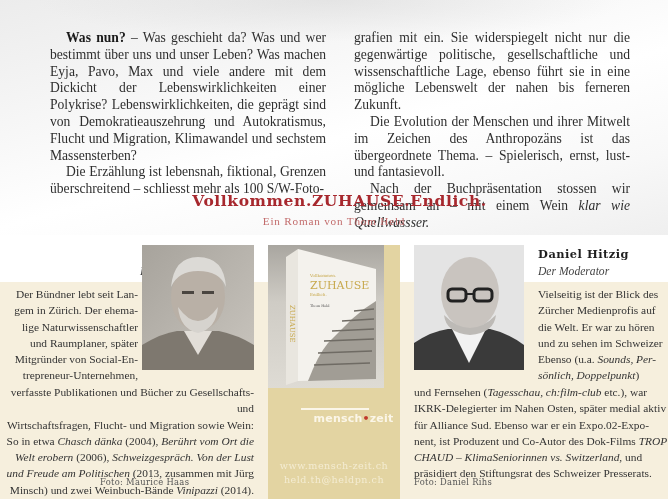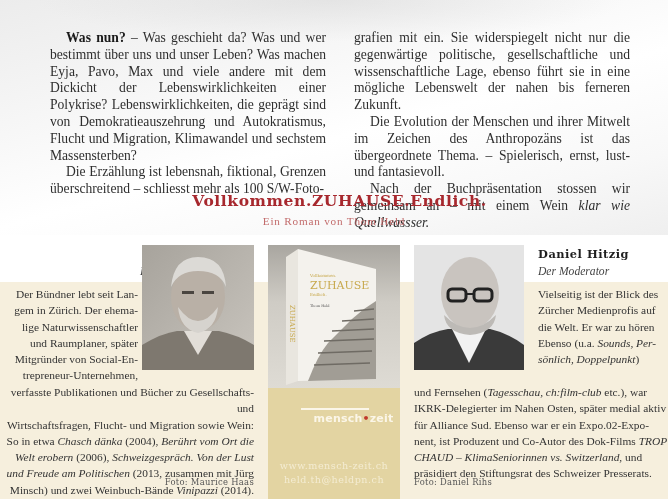--- a/index.html
+++ b/index.html
@@ -68,21 +68,21 @@
   .photo-credit {
     position: absolute; font-family: "DejaVu Serif", serif; font-size: 8.4px;
     letter-spacing: 0.3px; color: #555;
   }
 
   .center-panel {
     position: absolute; left: 268px; top: 245px; width: 132px; height: 254px;
     background: #e3d4a2;
   }
   .book-image {
-    position: absolute; left: 0; top: 0; width: 132px; height: 143px;
+    position: absolute; left: 0; top: 0; width: 116px; height: 143px;
     background: linear-gradient(180deg, #a9a6a0 0%, #cfccc5 40%, #dedbd4 100%);
     overflow: hidden;
   }
   .brand-line {
     position: absolute; left: 33px; top: 163px; width: 68px; height: 2px; background: #fbf6e8;
   }
   .brand {
     position: absolute; left: 0; top: 167px; width: 132px; text-align: center;
     font-family: "DejaVu Sans", sans-serif; font-weight: bold; font-size: 11px; color: #fbf6e8;
     letter-spacing: 0.2px;
@@ -147,21 +147,21 @@
   <div>trepreneur-Unternehmen,</div>
 </div>
 <div class="bio bio-left" style="left:4px; top:384px; width:250px;">
   <div>verfasste Publikationen und Bücher zu Gesellschafts- und</div>
   <div>Wirtschaftsfragen, Flucht- und Migration sowie Wein:</div>
   <div><span>So in etwa </span><i>Chasch dänka</i><span> (2004), </span><i>Berührt vom Ort die</i></div>
   <div><i>Welt erobern</i><span> (2006), </span><i>Schweizgespräch. Von der Lust</i></div>
   <div><i>und Freude am Politischen</i><span> (2013, zusammen mit Jürg</span></div>
   <div><span>Minsch) und zwei Weinbuch-Bände </span><i>Vinipazzi</i><span> (2014).</span></div>
 </div>
-<div class="photo-credit" style="left:100px; top:477px; width:154px; text-align:right;">Foto: Maurice Haas</div>
+<div class="photo-credit" style="left:100px; top:477px; width:154px; text-align:left;">Foto: Maurice Haas</div>
 
 <div class="center-panel">
   <div class="book-image">
     <svg viewBox="0 0 132 143" width="132" height="143">
       <path d="M18 12 L30 4 L30 136 L18 140 Z" fill="#e9e6df"></path>
       <path d="M30 4 L108 24 L108 134 L30 136 Z" fill="#f4f2ed"></path>
       <path d="M40 136 Q50 110 60 98 L72 86 L84 74 L96 64 L108 56 L108 134 Z" fill="#a19d95"></path>
       <path d="M46 120 L102 118 M50 108 L104 106 M56 96 L106 94 M64 86 L106 84 M74 76 L106 74 M86 66 L106 64" stroke="#6f6b64" stroke-width="1.4"></path>
       <text x="42" y="32" font-family="DejaVu Serif, serif" font-size="4" fill="#c8a94e">Vollkommen.</text>
       <text x="42" y="44" font-family="DejaVu Serif, serif" font-size="11" fill="#c8a94e">ZUHAUSE</text>
@@ -189,20 +189,21 @@
   </svg>
 </div>
 
 <div class="person-name" style="left:538px; top:247px; width:130px;">Daniel Hitzig</div>
 <div class="person-role" style="left:538px; top:265px; width:130px;">Der Moderator</div>
 
 <div class="bio" style="left:538px; top:286px; width:130px;">
   <div>Vielseitig ist der Blick des</div>
   <div>Zürcher Medienprofis auf</div>
   <div>die Welt. Er war zu hören</div>
+  <div>und zu sehen im Schweizer</div>
   <div><span>Ebenso (u.a. </span><i>Sounds, Per-</i></div>
   <div><i>sönlich, Doppelpunkt</i><span>)</span></div>
 </div>
 <div class="bio" style="left:414px; top:384px; width:254px;">
   <div><span>und Fernsehen (</span><i>Tagesschau, ch:film-club</i><span> etc.), war</span></div>
   <div>IKRK-Delegierter im Nahen Osten, später medial aktiv</div>
   <div>für Alliance Sud. Ebenso war er ein Expo.02-Expo-</div>
   <div><span>nent, ist Produzent und Co-Autor des Dok-Films </span><i>TROP</i></div>
   <div><i>CHAUD – KlimaSeniorinnen vs. Switzerland</i><span>, und</span></div>
   <div>präsidiert den Stiftungsrat des Schweizer Presserats.</div>

